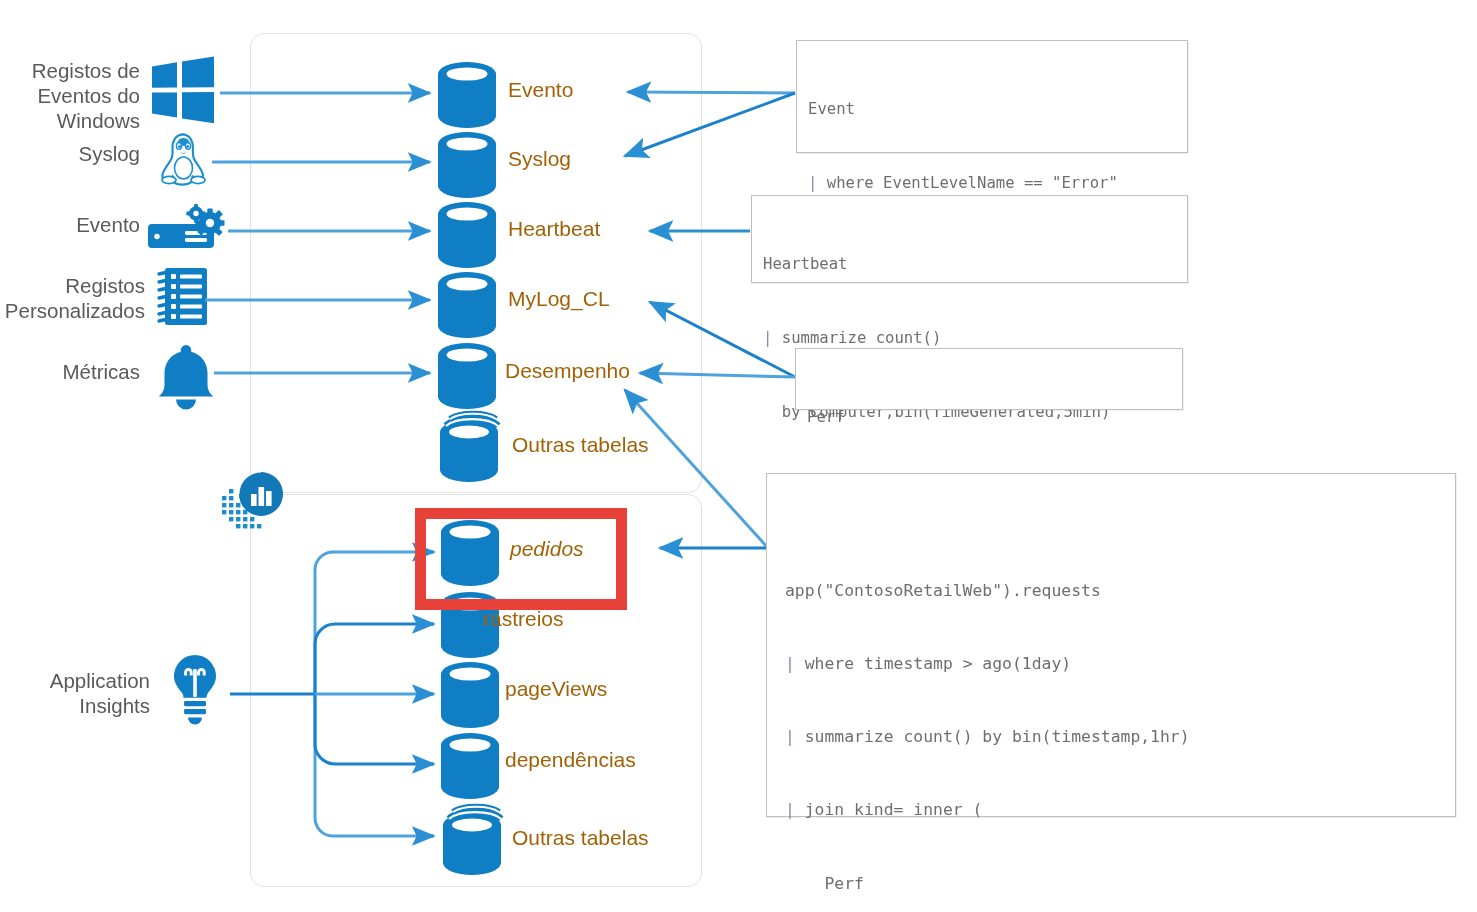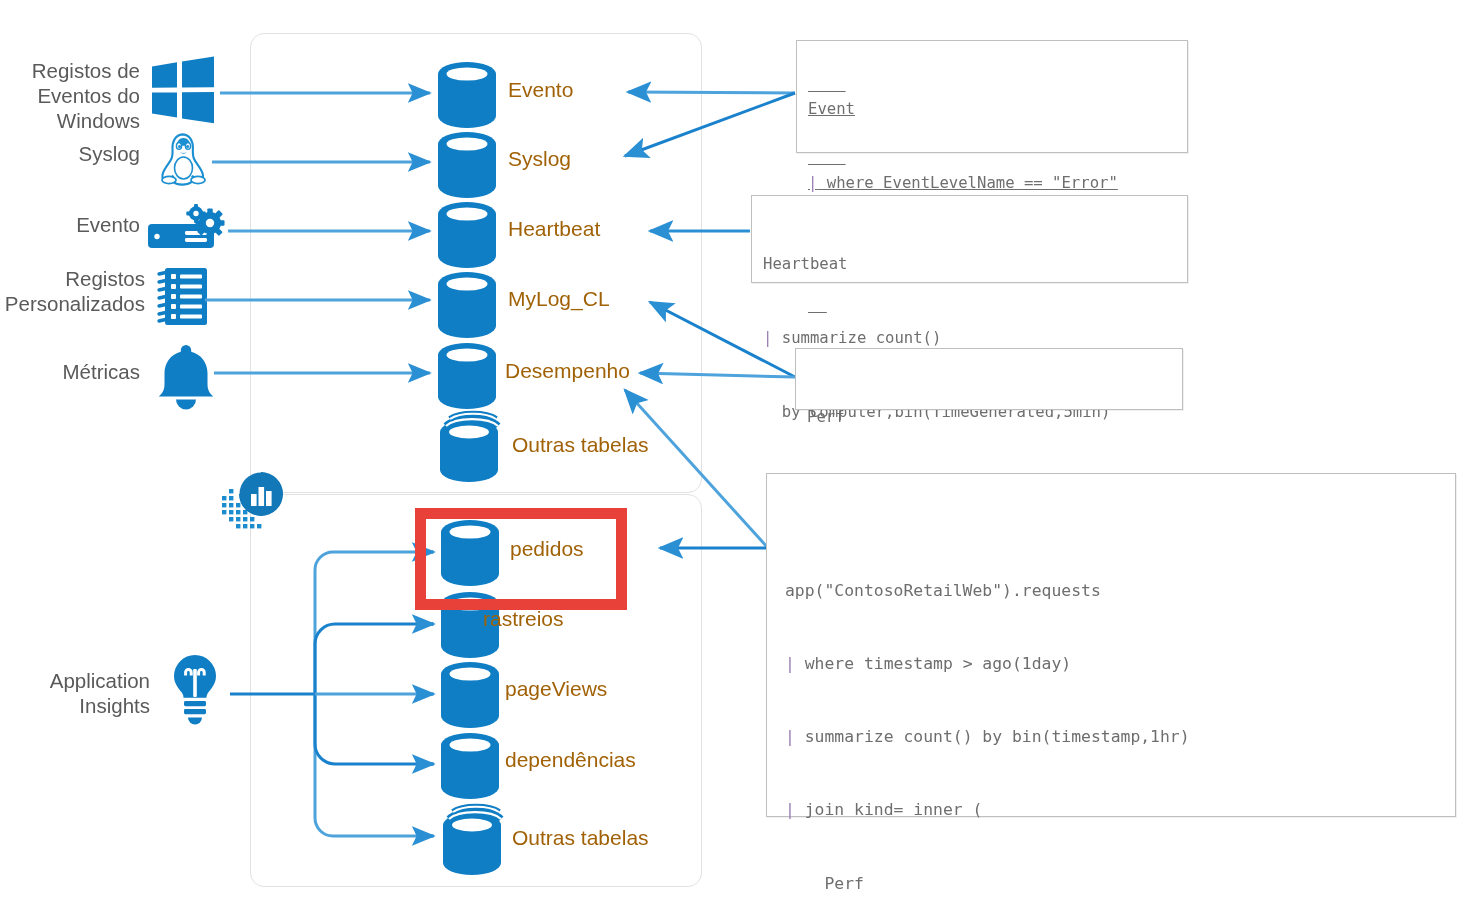--- a/index.html
+++ b/index.html
@@ -261,45 +261,45 @@
   </svg>
 
   <div class="src-label" style="left:0px;top:58px;width:140px;">
     <span style="white-space:pre-line;">Registos de
 Eventos do
 Windows</span></div>
   <div class="src-label" style="left:0px;top:141px;width:140px;">
     <span style="white-space:pre-line;">Syslog</span></div>
   <div class="src-label" style="left:0px;top:212px;width:140px;">
     <span style="white-space:pre-line;">Evento</span></div>
-  <div class="src-label" style="left:0px;top:266px;width:145px;">
+  <div class="src-label" style="left:0px;top:273px;width:145px;">
     <span style="white-space:pre-line;">Registos
 Personalizados</span></div>
   <div class="src-label" style="left:0px;top:359px;width:140px;">
     <span style="white-space:pre-line;">Métricas</span></div>
   <div class="src-label" style="left:0px;top:668px;width:150px;">
     <span style="white-space:pre-line;">Application
 Insights</span></div>
 
   <div class="tbl-label" style="left:508px;top:78px;"><span>Evento</span></div>
   <div class="tbl-label" style="left:508px;top:147px;"><span>Syslog</span></div>
   <div class="tbl-label" style="left:508px;top:217px;"><span>Heartbeat</span></div>
   <div class="tbl-label" style="left:508px;top:287px;"><span>MyLog_CL</span></div>
   <div class="tbl-label" style="left:505px;top:359px;"><span>Desempenho</span></div>
   <div class="tbl-label" style="left:512px;top:433px;"><span>Outras tabelas</span></div>
 
-  <div class="tbl-label" style="left:510px;top:537px;"><span>pedidos</span></div>
+  <div class="tbl-label" style="left:510px;top:537px;font-style:italic;"><span>pedidos</span></div>
   <div class="tbl-label" style="left:483px;top:607px;"><span>rastreios</span></div>
   <div class="tbl-label" style="left:505px;top:677px;"><span>pageViews</span></div>
   <div class="tbl-label" style="left:505px;top:748px;"><span>dependências</span></div>
   <div class="tbl-label" style="left:512px;top:826px;"><span>Outras tabelas</span></div>
 
   <div class="red-box" style="left:415px;top:508px;width:190px;height:80px;"></div>
 
-  <div class="code-box" style="left:796px;top:40px;width:392px;height:113px;text-decoration:underline;">
+  <div class="code-box" style="left:796px;top:40px;width:392px;height:113px;">
     <div>Event</div>
     <div><span class="pipe">|</span> where EventLevelName == "Error"</div>
     <div>  or SeverityLevel == "Error"</div>
   </div>
 
   <div class="code-box" style="left:751px;top:195px;width:437px;height:88px;">
     <div>Heartbeat</div>
     <div><span class="pipe">|</span> summarize count()</div>
     <div>  by Computer,bin(TimeGenerated,5min)</div>
   </div>

